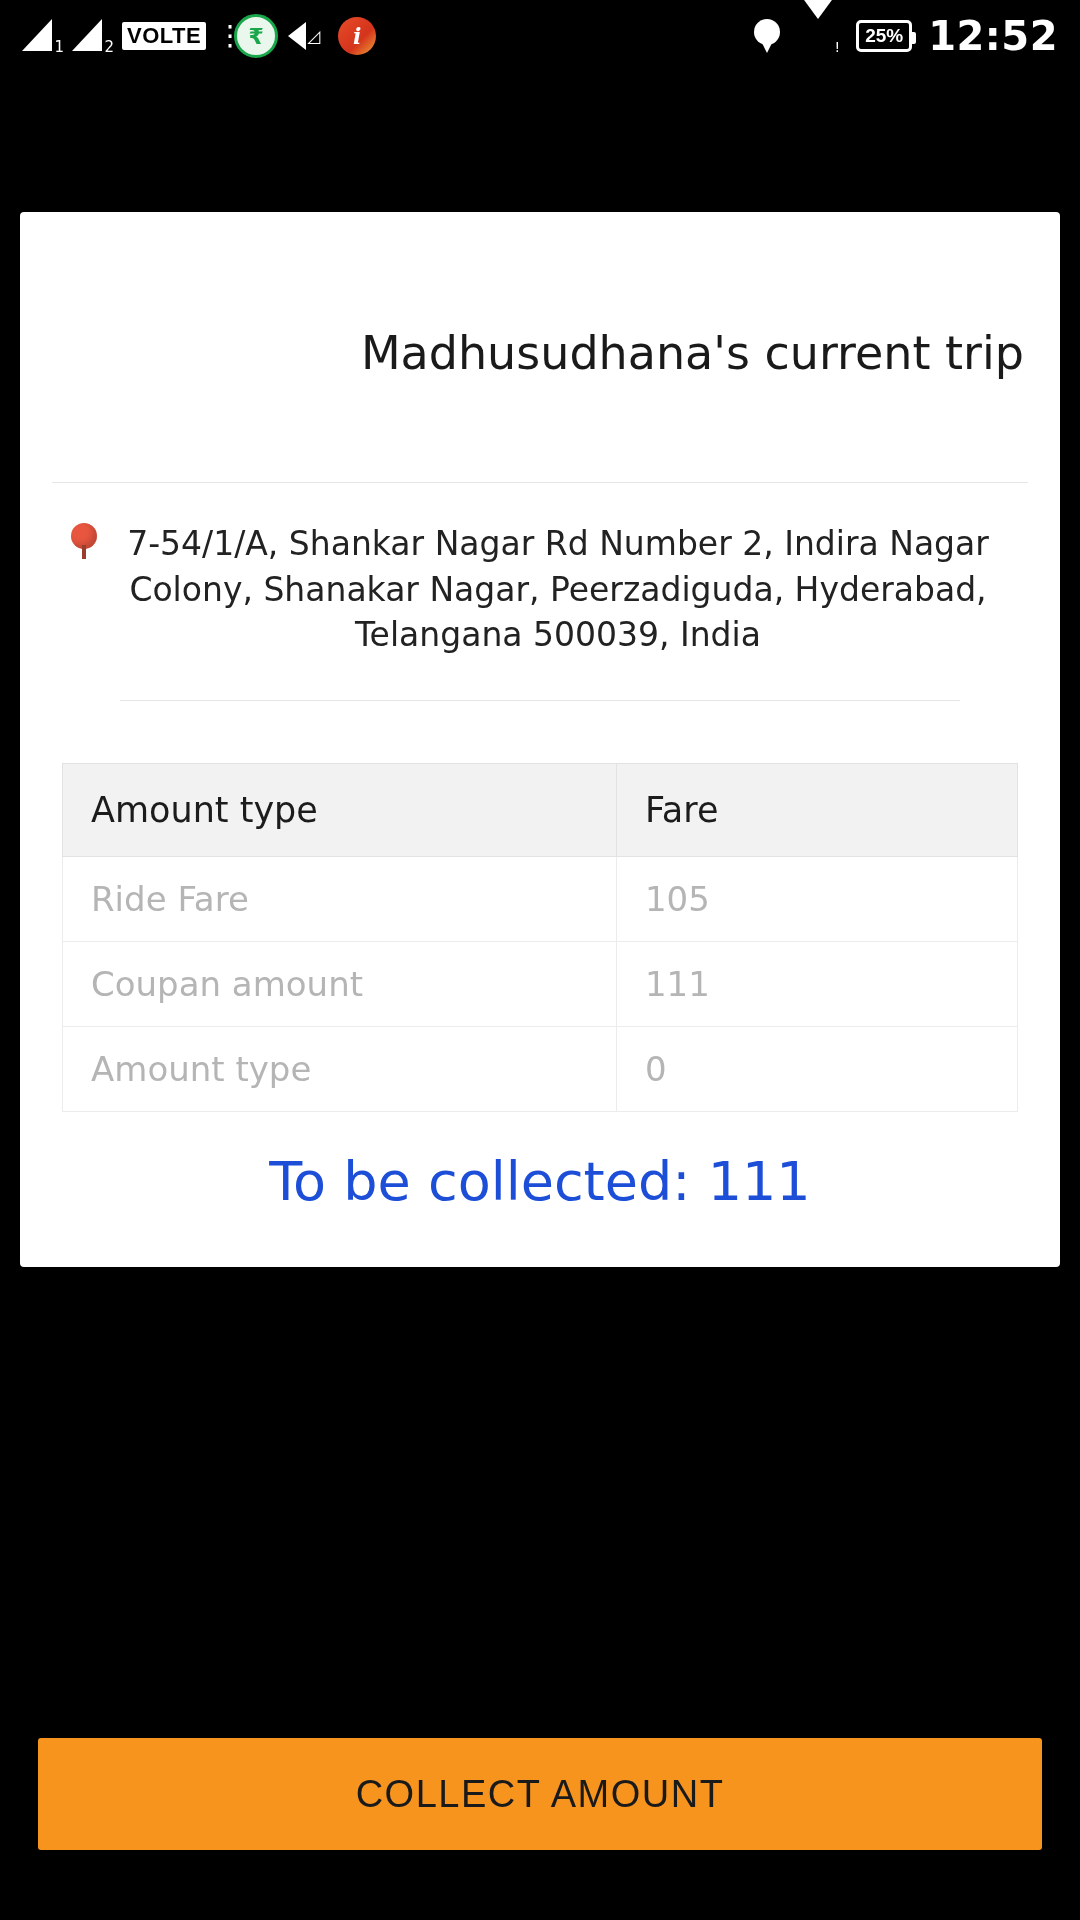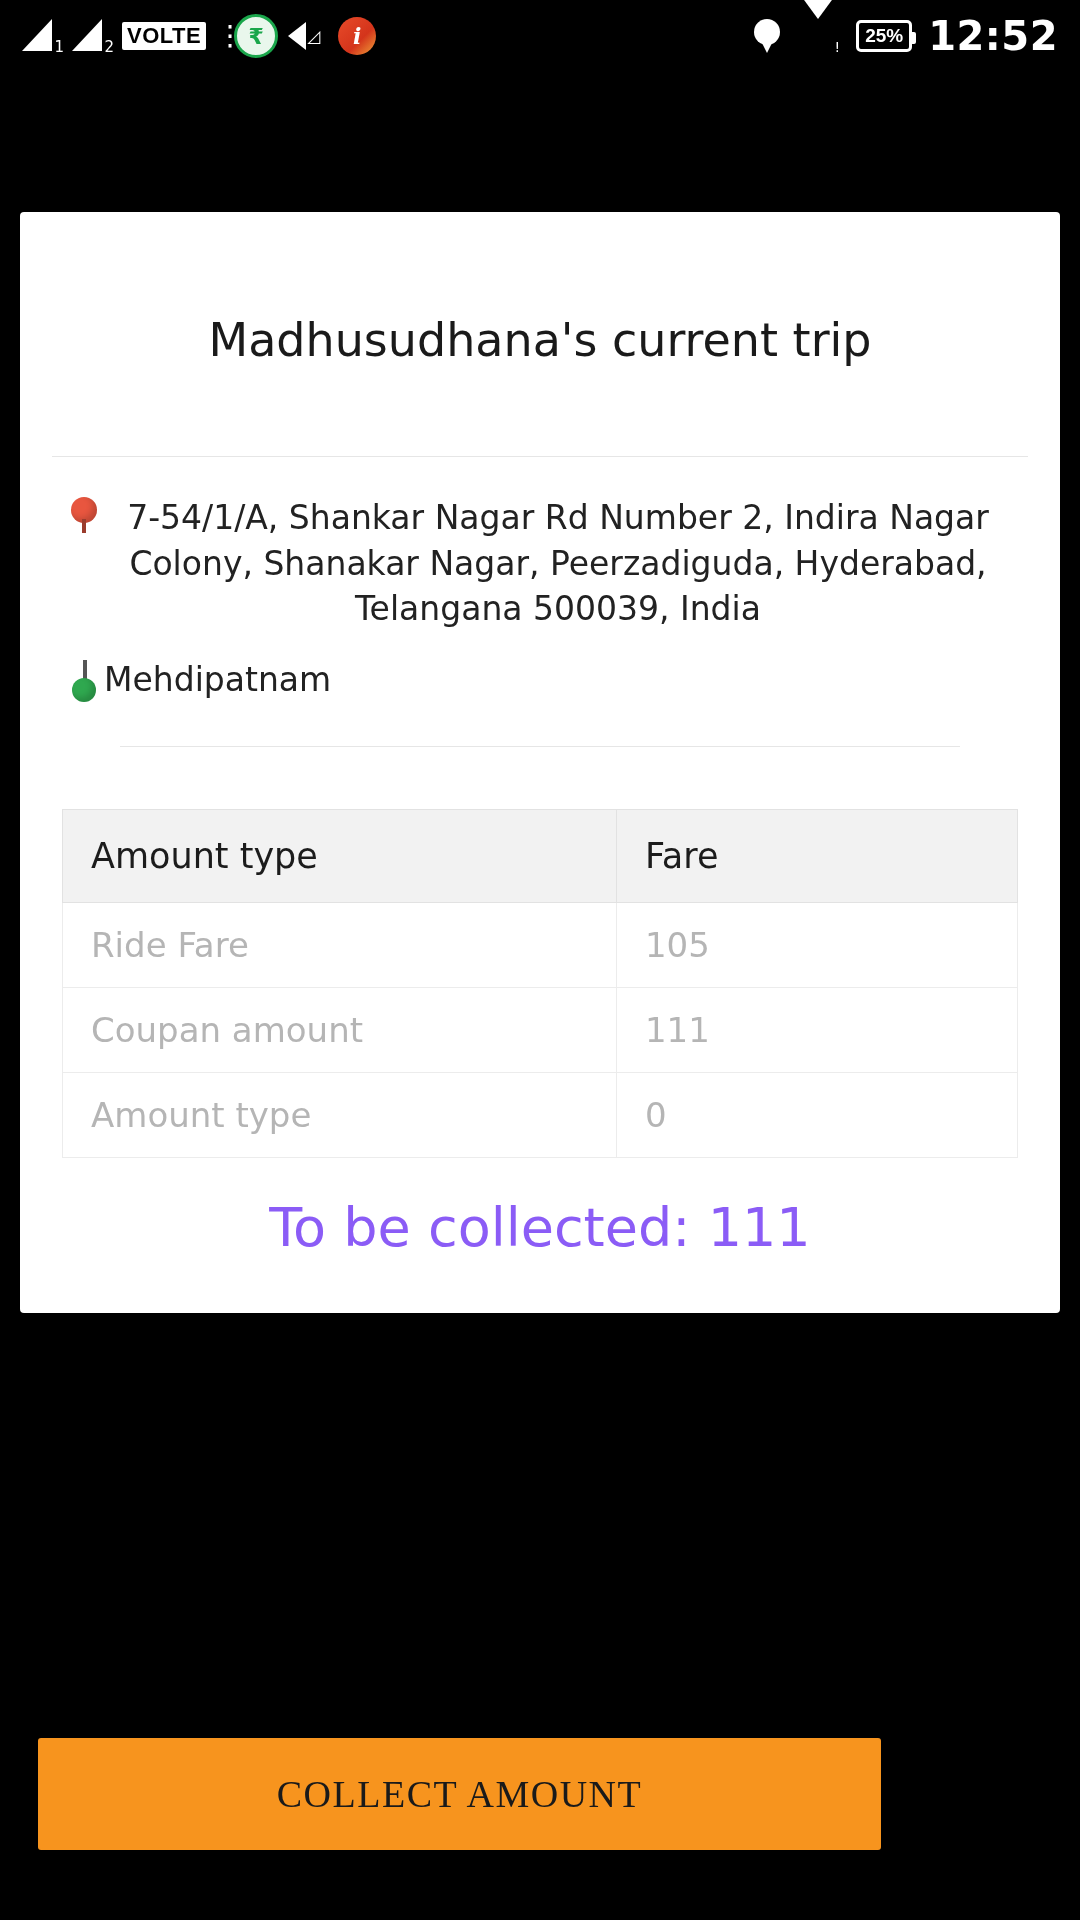--- a/index.html
+++ b/index.html
@@ -183,26 +183,26 @@
     position: absolute;
     left: 20px;
     top: 212px;
     width: 1040px;
     background: #ffffff;
     border-radius: 4px;
     box-sizing: border-box;
     padding: 0;
   }
   .card-title {
-    text-align: center;
+    text-align: right;
     font-size: 46px;
     color: #1a1a1a;
     padding: 98px 20px 86px 20px;
     font-weight: normal;
-    margin: 3px;
+    margin: 16px;
     font-family: "DejaVu Sans", sans-serif;
   }
   .divider-top {
     height: 1px;
     background: #e6e6e6;
     margin: 0 32px;
   }
   .addresses {
     padding: 38px 48px 18px 48px;
   }
@@ -293,39 +293,39 @@
     padding: 22px 28px;
     border: 1px solid #ececec;
     font-size: 34px;
   }
   .fare-table th:first-child, .fare-table td:first-child {
     width: 58%;
   }
   .total-line {
     text-align: center;
     font-size: 54px;
-    color: #8b5cf6;
+    color: #1d4ed8;
     padding: 38px 0 54px 0;
     font-family: "DejaVu Sans", sans-serif;
   }
 
   
   .cta {
     position: absolute;
     left: 38px;
     bottom: 70px;
-    width: 843px;
+    width: 1004px;
     height: 112px;
     background: #f7941e;
     border: none;
     border-radius: 3px;
     color: #1a1a1a;
     font-size: 38px;
     letter-spacing: 1.5px;
-    font-family: Liberation Serif, serif;
+    font-family: Liberation Sans, sans-serif;
     cursor: pointer;
   }
 </style>
 </head>
 <body>
 
 <div class="statusbar">
   <div class="sb-left">
     <span class="sig">
       <span class="tri"></span>
@@ -364,27 +364,20 @@
   <div class="divider-top"></div>
 
   <div class="addresses">
     <div class="addr-row">
       <span class="marker-start">
         <span class="bulb"></span>
           <span class="stem"></span>
       </span>
       <span class="txt">7-54/1/A, Shankar Nagar Rd Number 2, Indira Nagar Colony, Shanakar Nagar, Peerzadiguda, Hyderabad, Telangana 500039, India</span>
     </div>
-    <div class="addr-dropoff">
-      <span class="marker-end">
-        <span class="stem"></span>
-          <span class="bulb"></span>
-      </span>
-      <span>Mehdipatnam</span>
-    </div>
   </div>
 
   <div class="divider-mid"></div>
 
   <table class="fare-table">
     <thead>
       <tr>
         <th>Amount type</th>
         <th>Fare</th>
       </tr>

